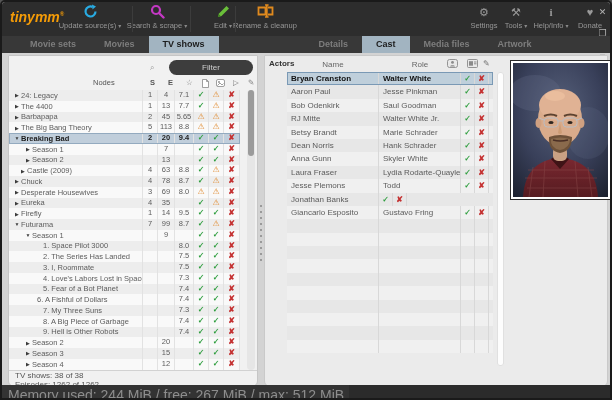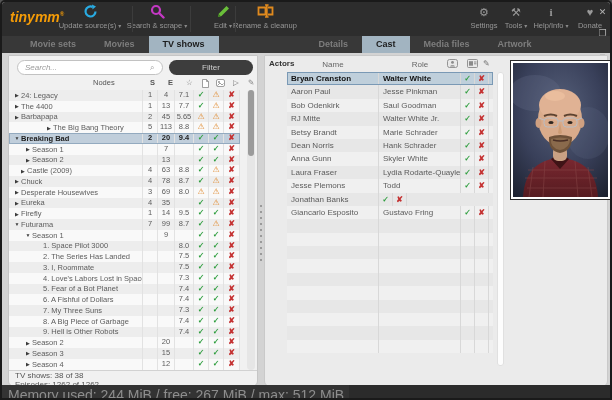--- a/index.html
+++ b/index.html
@@ -162,21 +162,20 @@
     <div class="tabgap" style="width:86px"></div>
     <div id="detail-tabs" style="display:flex">
         <div class="tab">Details</div>
         <div class="tab active">Cast</div>
         <div class="tab">Media files</div>
         <div class="tab">Artwork</div>
       </div>
   </div>
 
   <div class="lpanel">
-    <input class="search" placeholder="Search..." style="">
     <div class="search-mag">⌕</div>
     <button class="filterbtn">Filter</button>
 
     <div class="thead">
       <span style="left:84px">Nodes</span>
       <span style="left:141px;font-weight:bold">S</span>
       <span style="left:159px;font-weight:bold">E</span>
       <span style="left:177px;color:#777">☆</span>
       <span style="left:193px">
         <svg class="micon" width="7" height="9" viewBox="0 0 7 9">
@@ -226,21 +225,21 @@
             <span>Barbapapa</span>
           </span>
           <span class="c-s">2</span>
           <span class="c-e">45</span>
           <span class="c-r">5.65</span>
           <span class="c-i warn">⚠</span>
           <span class="c-i warn">⚠</span>
           <span class="c-x bad">✘</span>
         </div>
         <div class="trow even">
-          <span class="c-name" style="padding-left: 4px; margin-left: 32px;">
+          <span class="c-name" style="padding-left: 4px;">
             <span class="arr">▶</span>
             <span>The Big Bang Theory</span>
           </span>
           <span class="c-s">5</span>
           <span class="c-e">113</span>
           <span class="c-r">8.8</span>
           <span class="c-i warn">⚠</span>
           <span class="c-i warn">⚠</span>
           <span class="c-x bad">✘</span>
         </div>
@@ -418,21 +417,21 @@
             <span>5. Fear of a Bot Planet</span>
           </span>
           <span class="c-s"></span>
           <span class="c-e"></span>
           <span class="c-r">7.4</span>
           <span class="c-i ok">✓</span>
           <span class="c-i ok">✓</span>
           <span class="c-x bad">✘</span>
         </div>
         <div class="trow even">
-          <span class="c-name" style="padding-left: 26px;">
+          <span class="c-name" style="padding-left: 20px;">
             <span class="arr"></span>
             <span>6. A Fishful of Dollars</span>
           </span>
           <span class="c-s"></span>
           <span class="c-e"></span>
           <span class="c-r">7.4</span>
           <span class="c-i ok">✓</span>
           <span class="c-i ok">✓</span>
           <span class="c-x bad">✘</span>
         </div>

